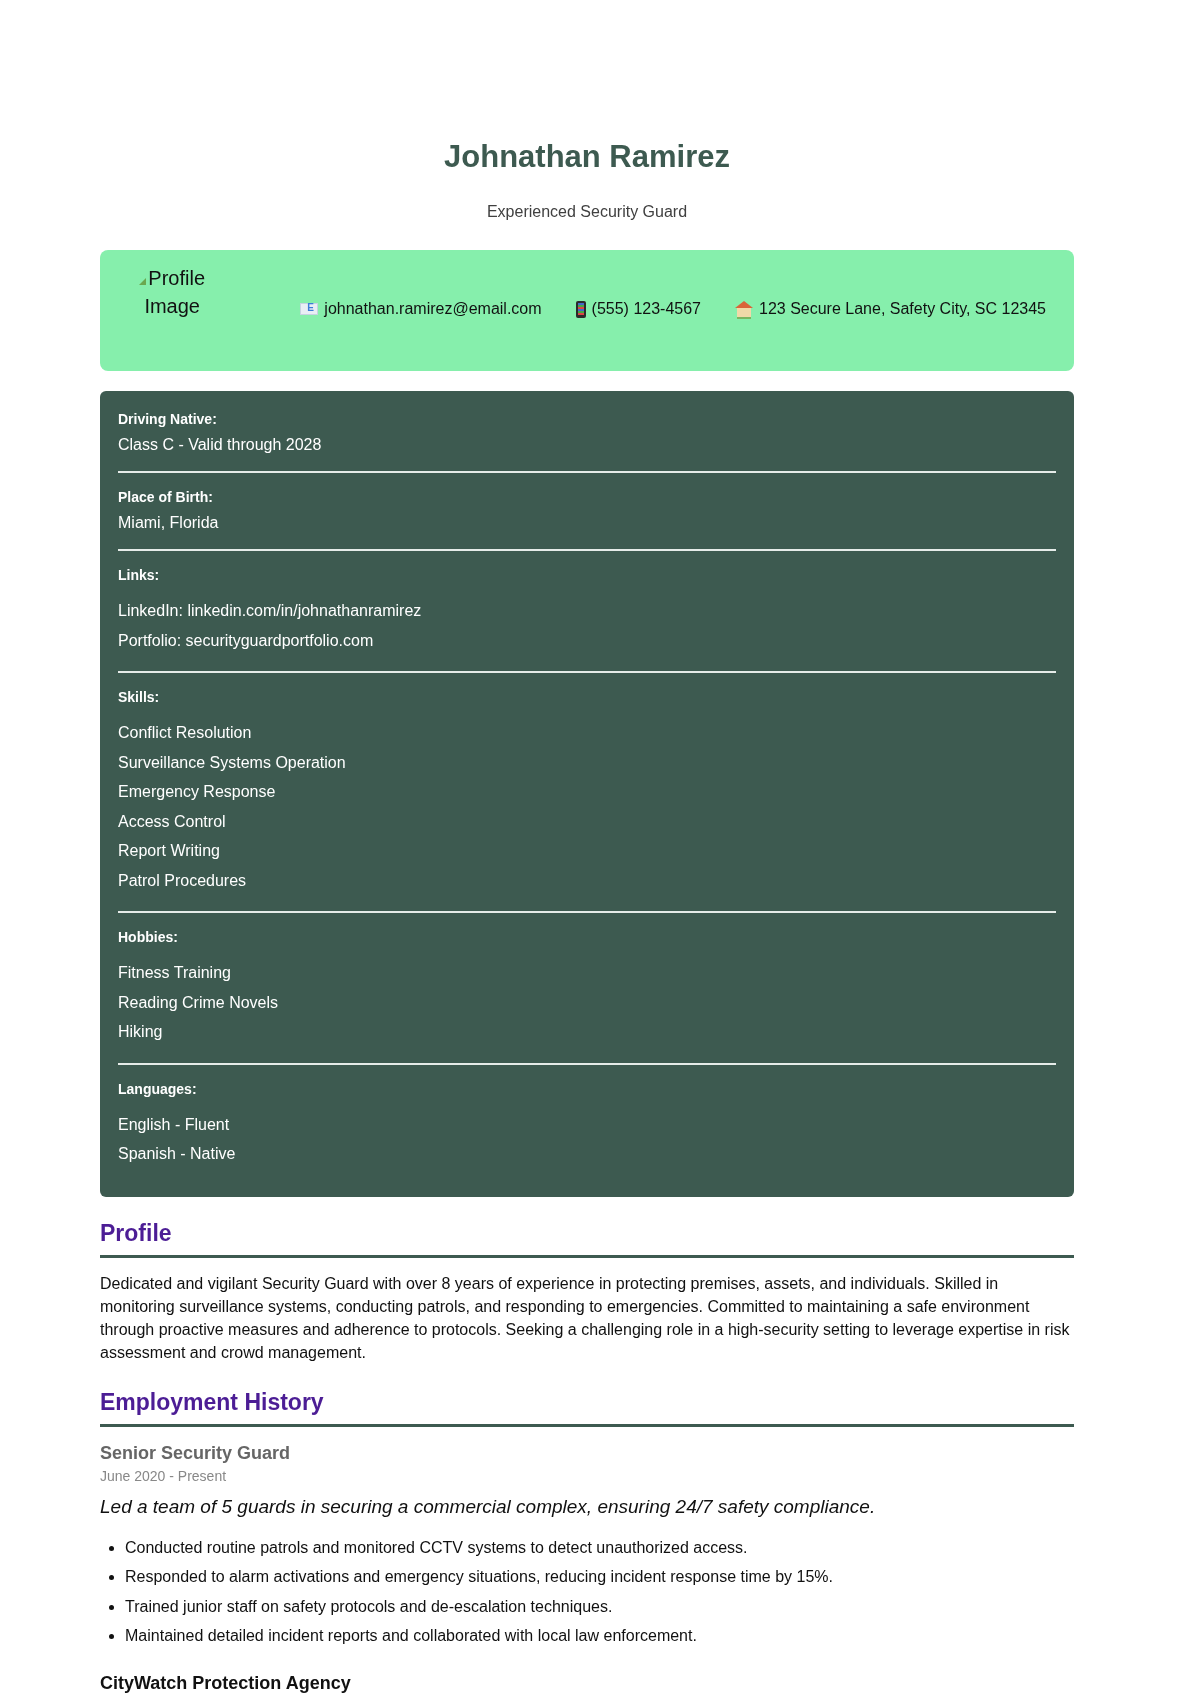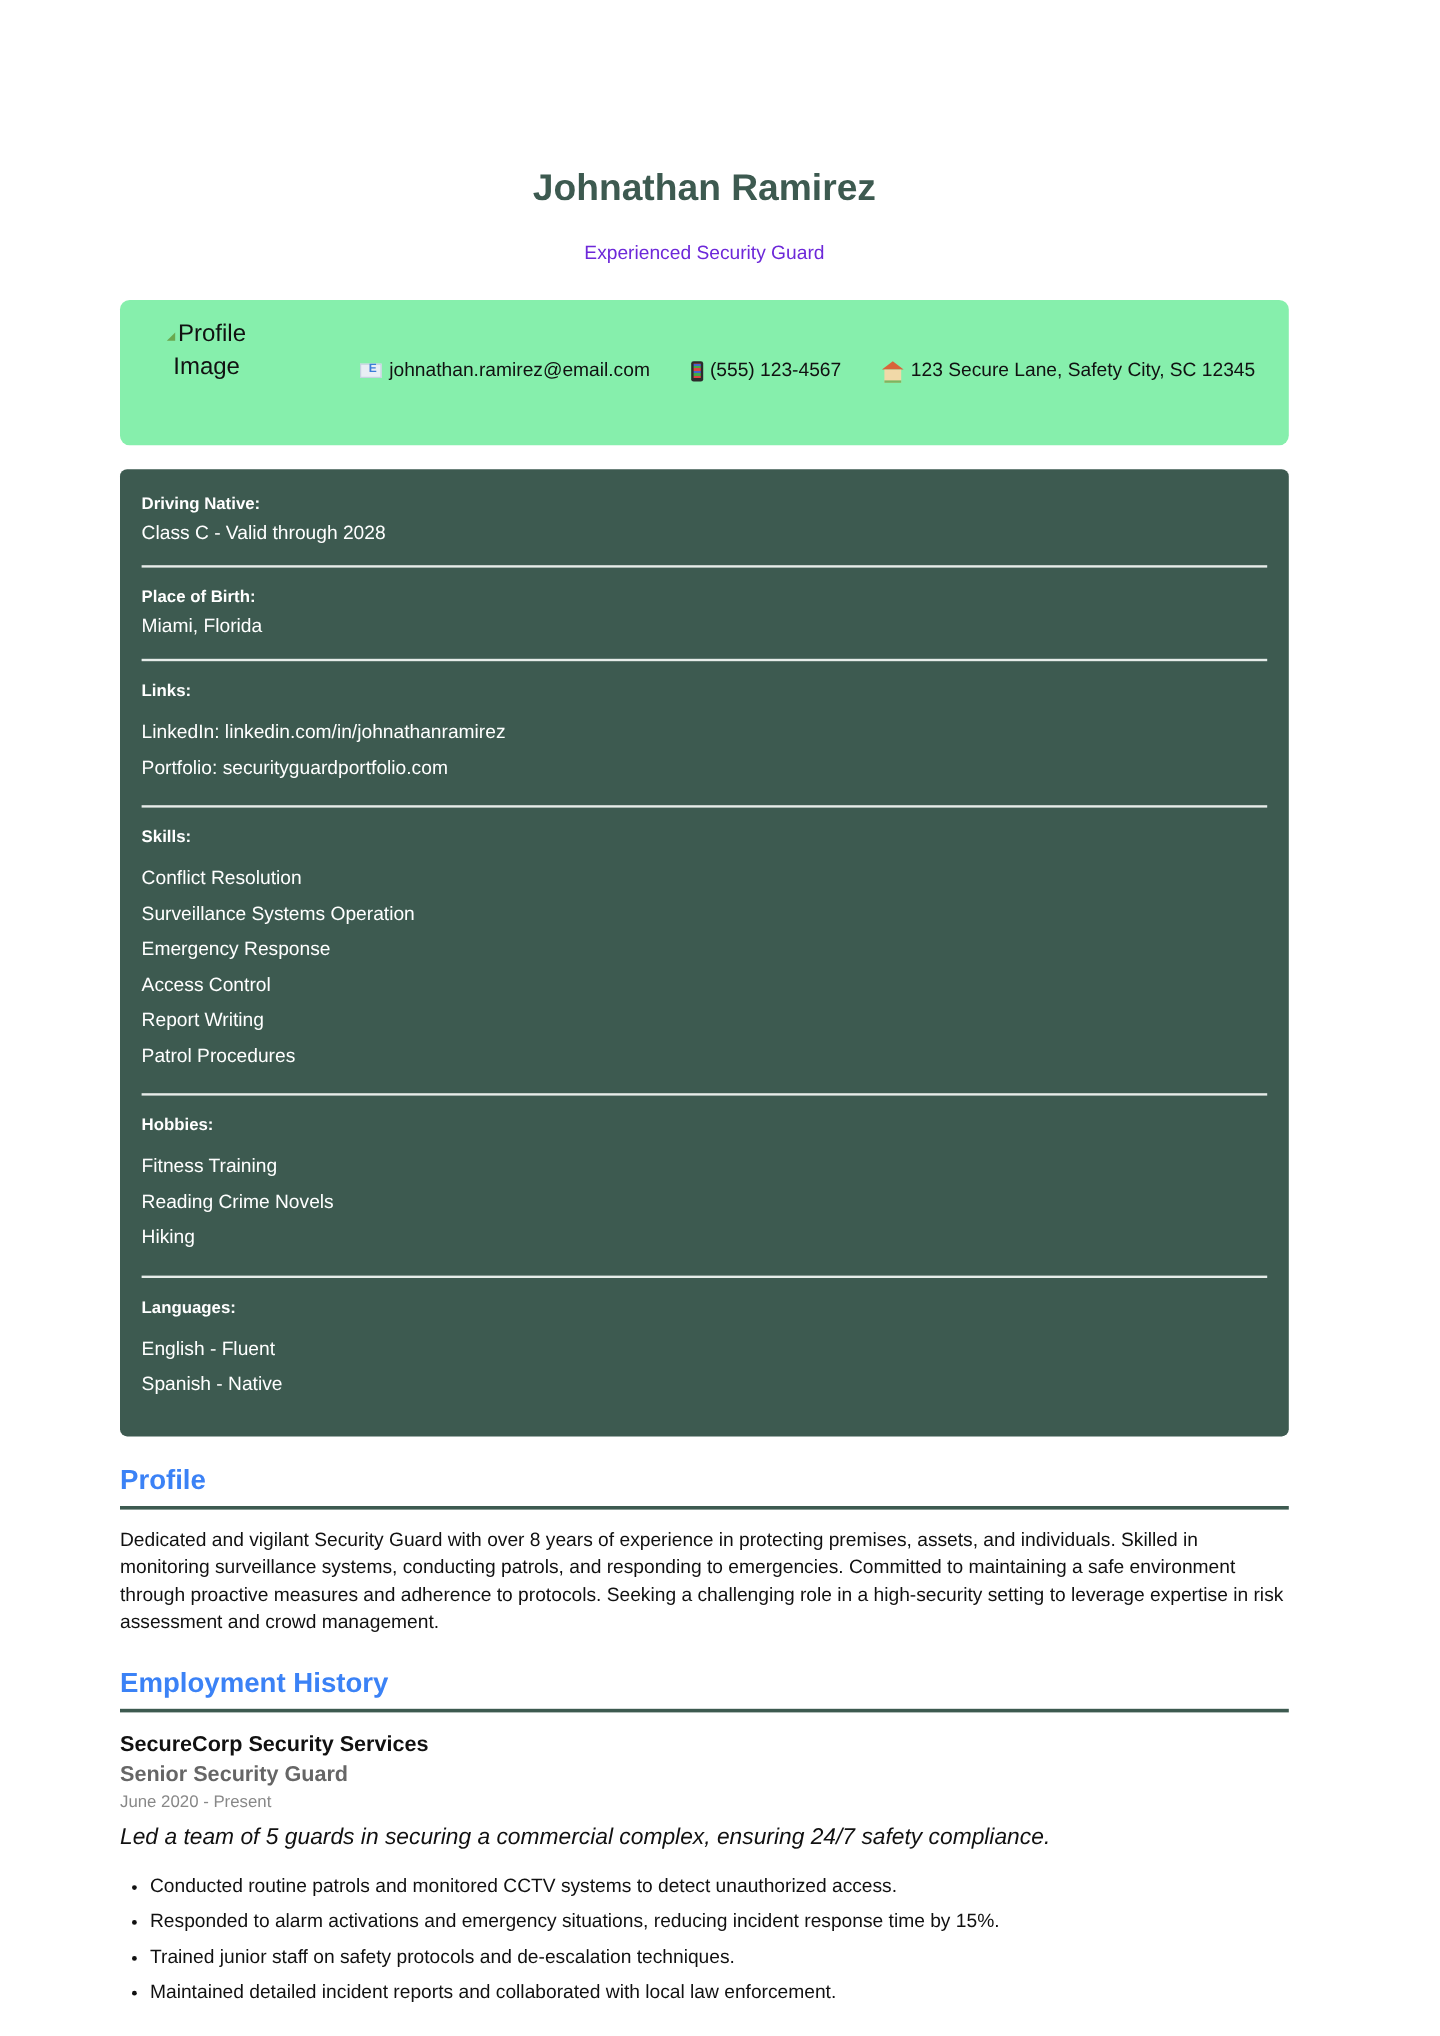--- a/index.html
+++ b/index.html
@@ -19,21 +19,21 @@
   .header { text-align: center; }
   .name {
     font-size: 31px;
     font-weight: bold;
     color: #3d5a50;
     line-height: 38px;
   }
   .subtitle {
     margin-top: 26px;
     font-size: 16px;
-    color: #6d28d9;
+    color: #404040;
     line-height: 20px;
   }
   .contact-box {
     margin-top: 28px;
     background: #86efac;
     border-radius: 8px;
     height: 121px;
     display: flex;
     align-items: flex-start;
     padding: 14px 28px 0 28px;
@@ -109,21 +109,21 @@
     font-size: 16px;
     line-height: 20px;
     margin-top: 6px;
   }
   .info-list { list-style: none; margin-top: 11px; }
   .info-list li { font-size: 16px; line-height: 29.5px; }
 
   .section-title {
     font-size: 23px;
     font-weight: bold;
-    color: #3b82f6;
+    color: #4c1d95;
     line-height: 28px;
     padding-bottom: 8px;
     border-bottom: 3px solid #3d5a50;
   }
   .profile-section { margin-top: 22px; }
   .profile-text {
     margin-top: 14px;
     font-size: 16px;
     line-height: 23px;
     color: #111;
@@ -214,21 +214,20 @@
 
   <section class="profile-section">
     <h2 class="section-title">Profile</h2>
     <p class="profile-text">Dedicated and vigilant Security Guard with over 8 years of experience in protecting premises, assets, and individuals. Skilled in monitoring surveillance systems, conducting patrols, and responding to emergencies. Committed to maintaining a safe environment through proactive measures and adherence to protocols. Seeking a challenging role in a high-security setting to leverage expertise in risk assessment and crowd management.</p>
   </section>
 
   <section class="employment-section">
     <h2 class="section-title">Employment History</h2>
 
     <div class="job">
-      <div class="company">SecureCorp Security Services</div>
       <div class="role">Senior Security Guard</div>
       <div class="dates">June 2020 - Present</div>
       <div class="summary">Led a team of 5 guards in securing a commercial complex, ensuring 24/7 safety compliance.</div>
       <ul class="bullets">
         <li>Conducted routine patrols and monitored CCTV systems to detect unauthorized access.</li>
         <li>Responded to alarm activations and emergency situations, reducing incident response time by 15%.</li>
         <li>Trained junior staff on safety protocols and de-escalation techniques.</li>
         <li>Maintained detailed incident reports and collaborated with local law enforcement.</li>
       </ul>
     </div>

